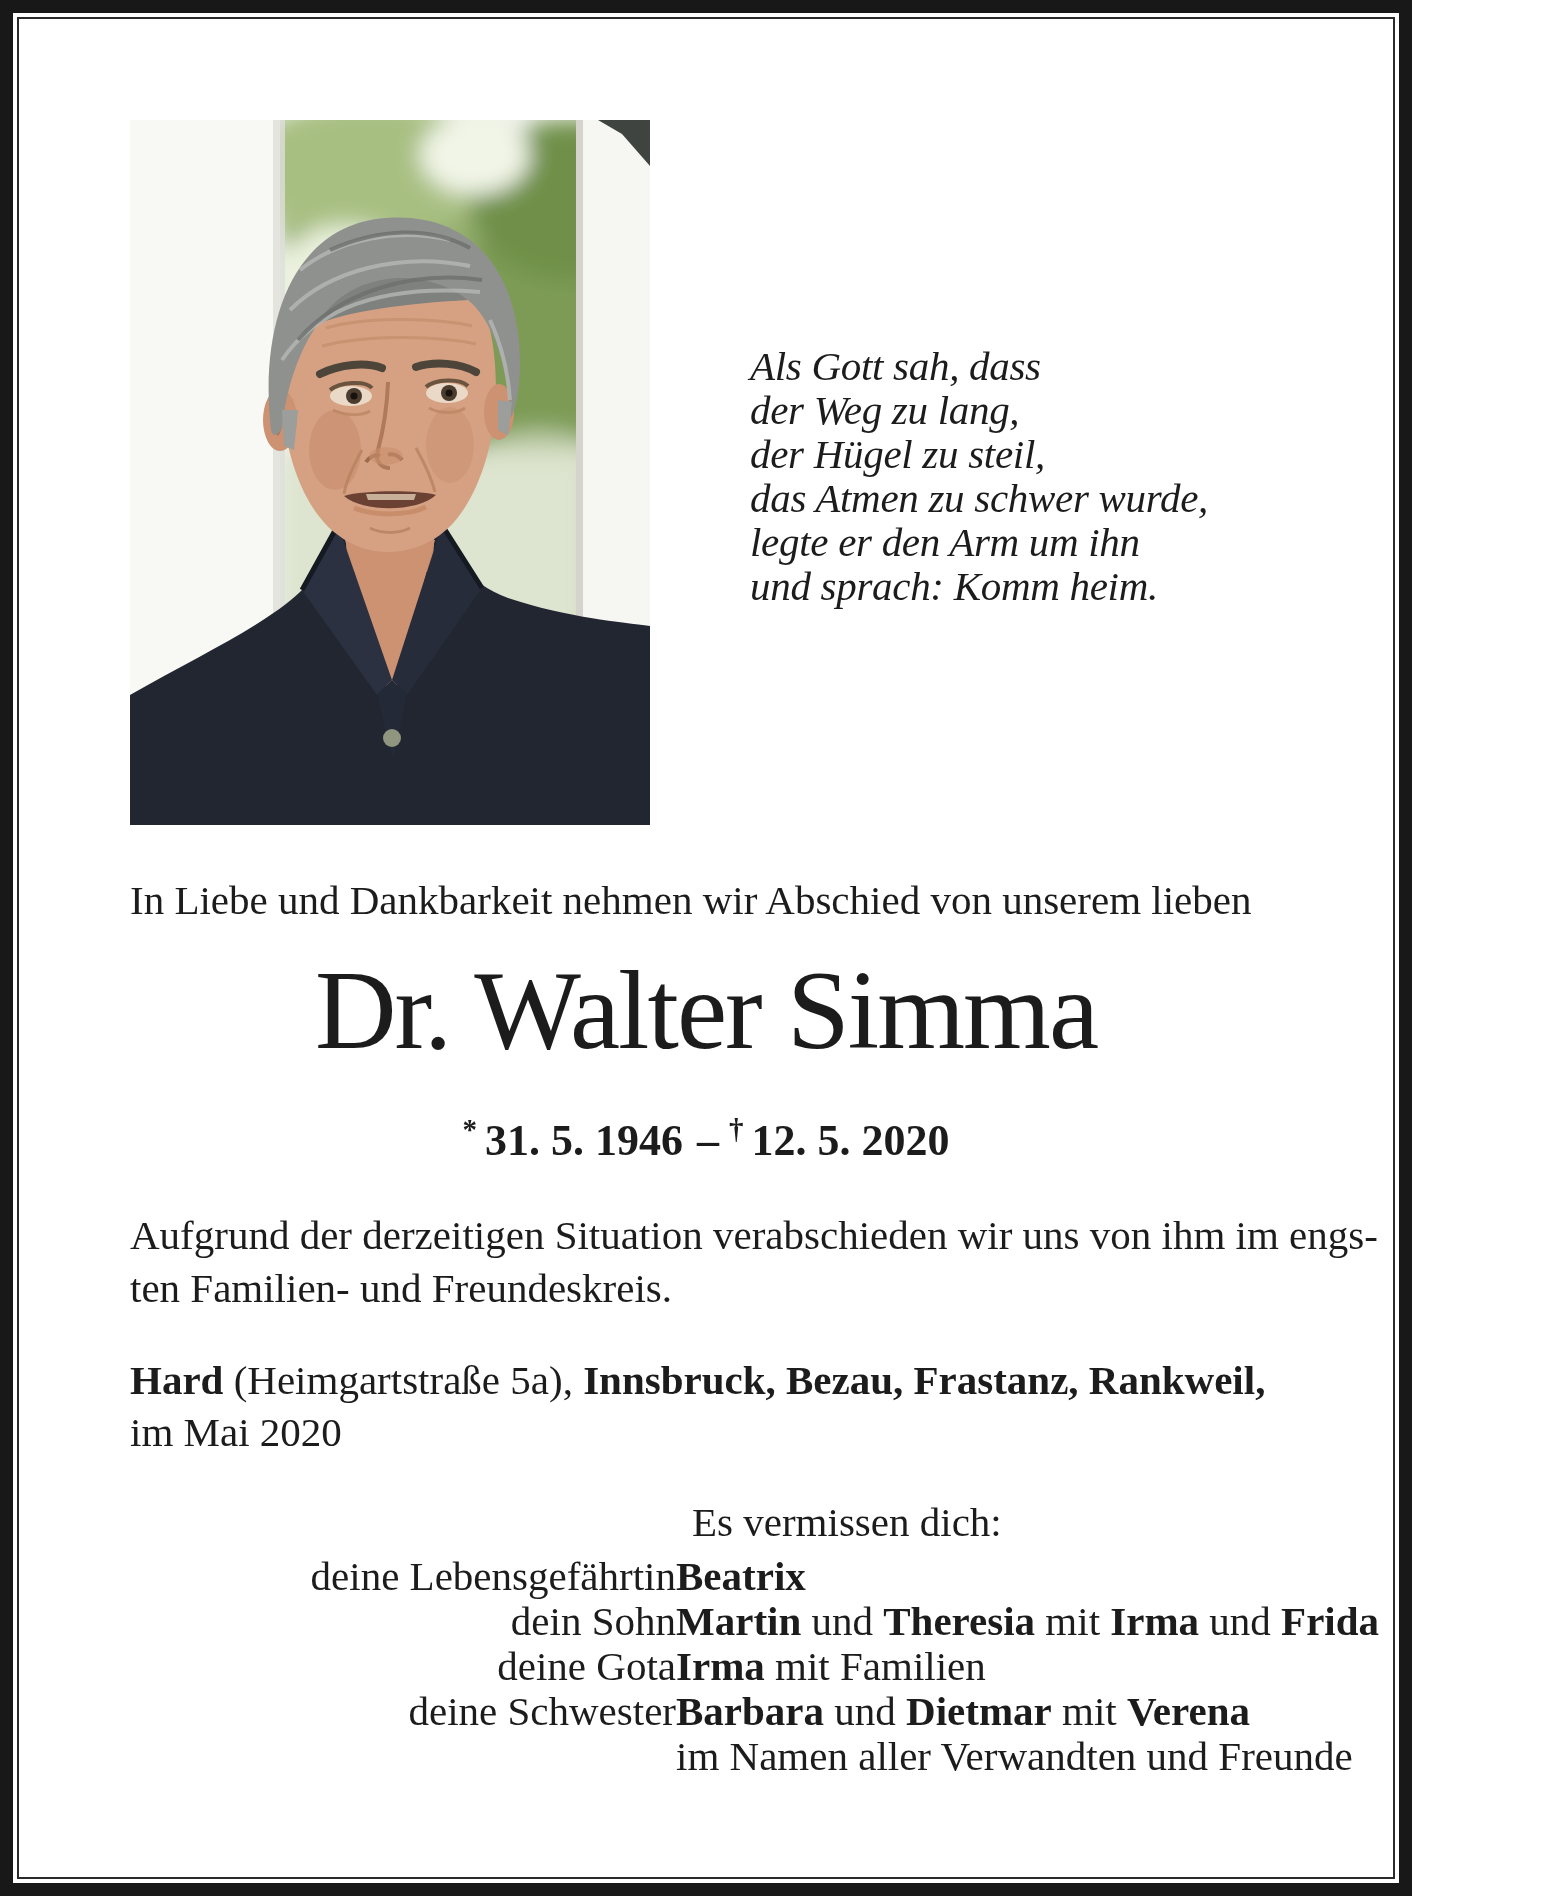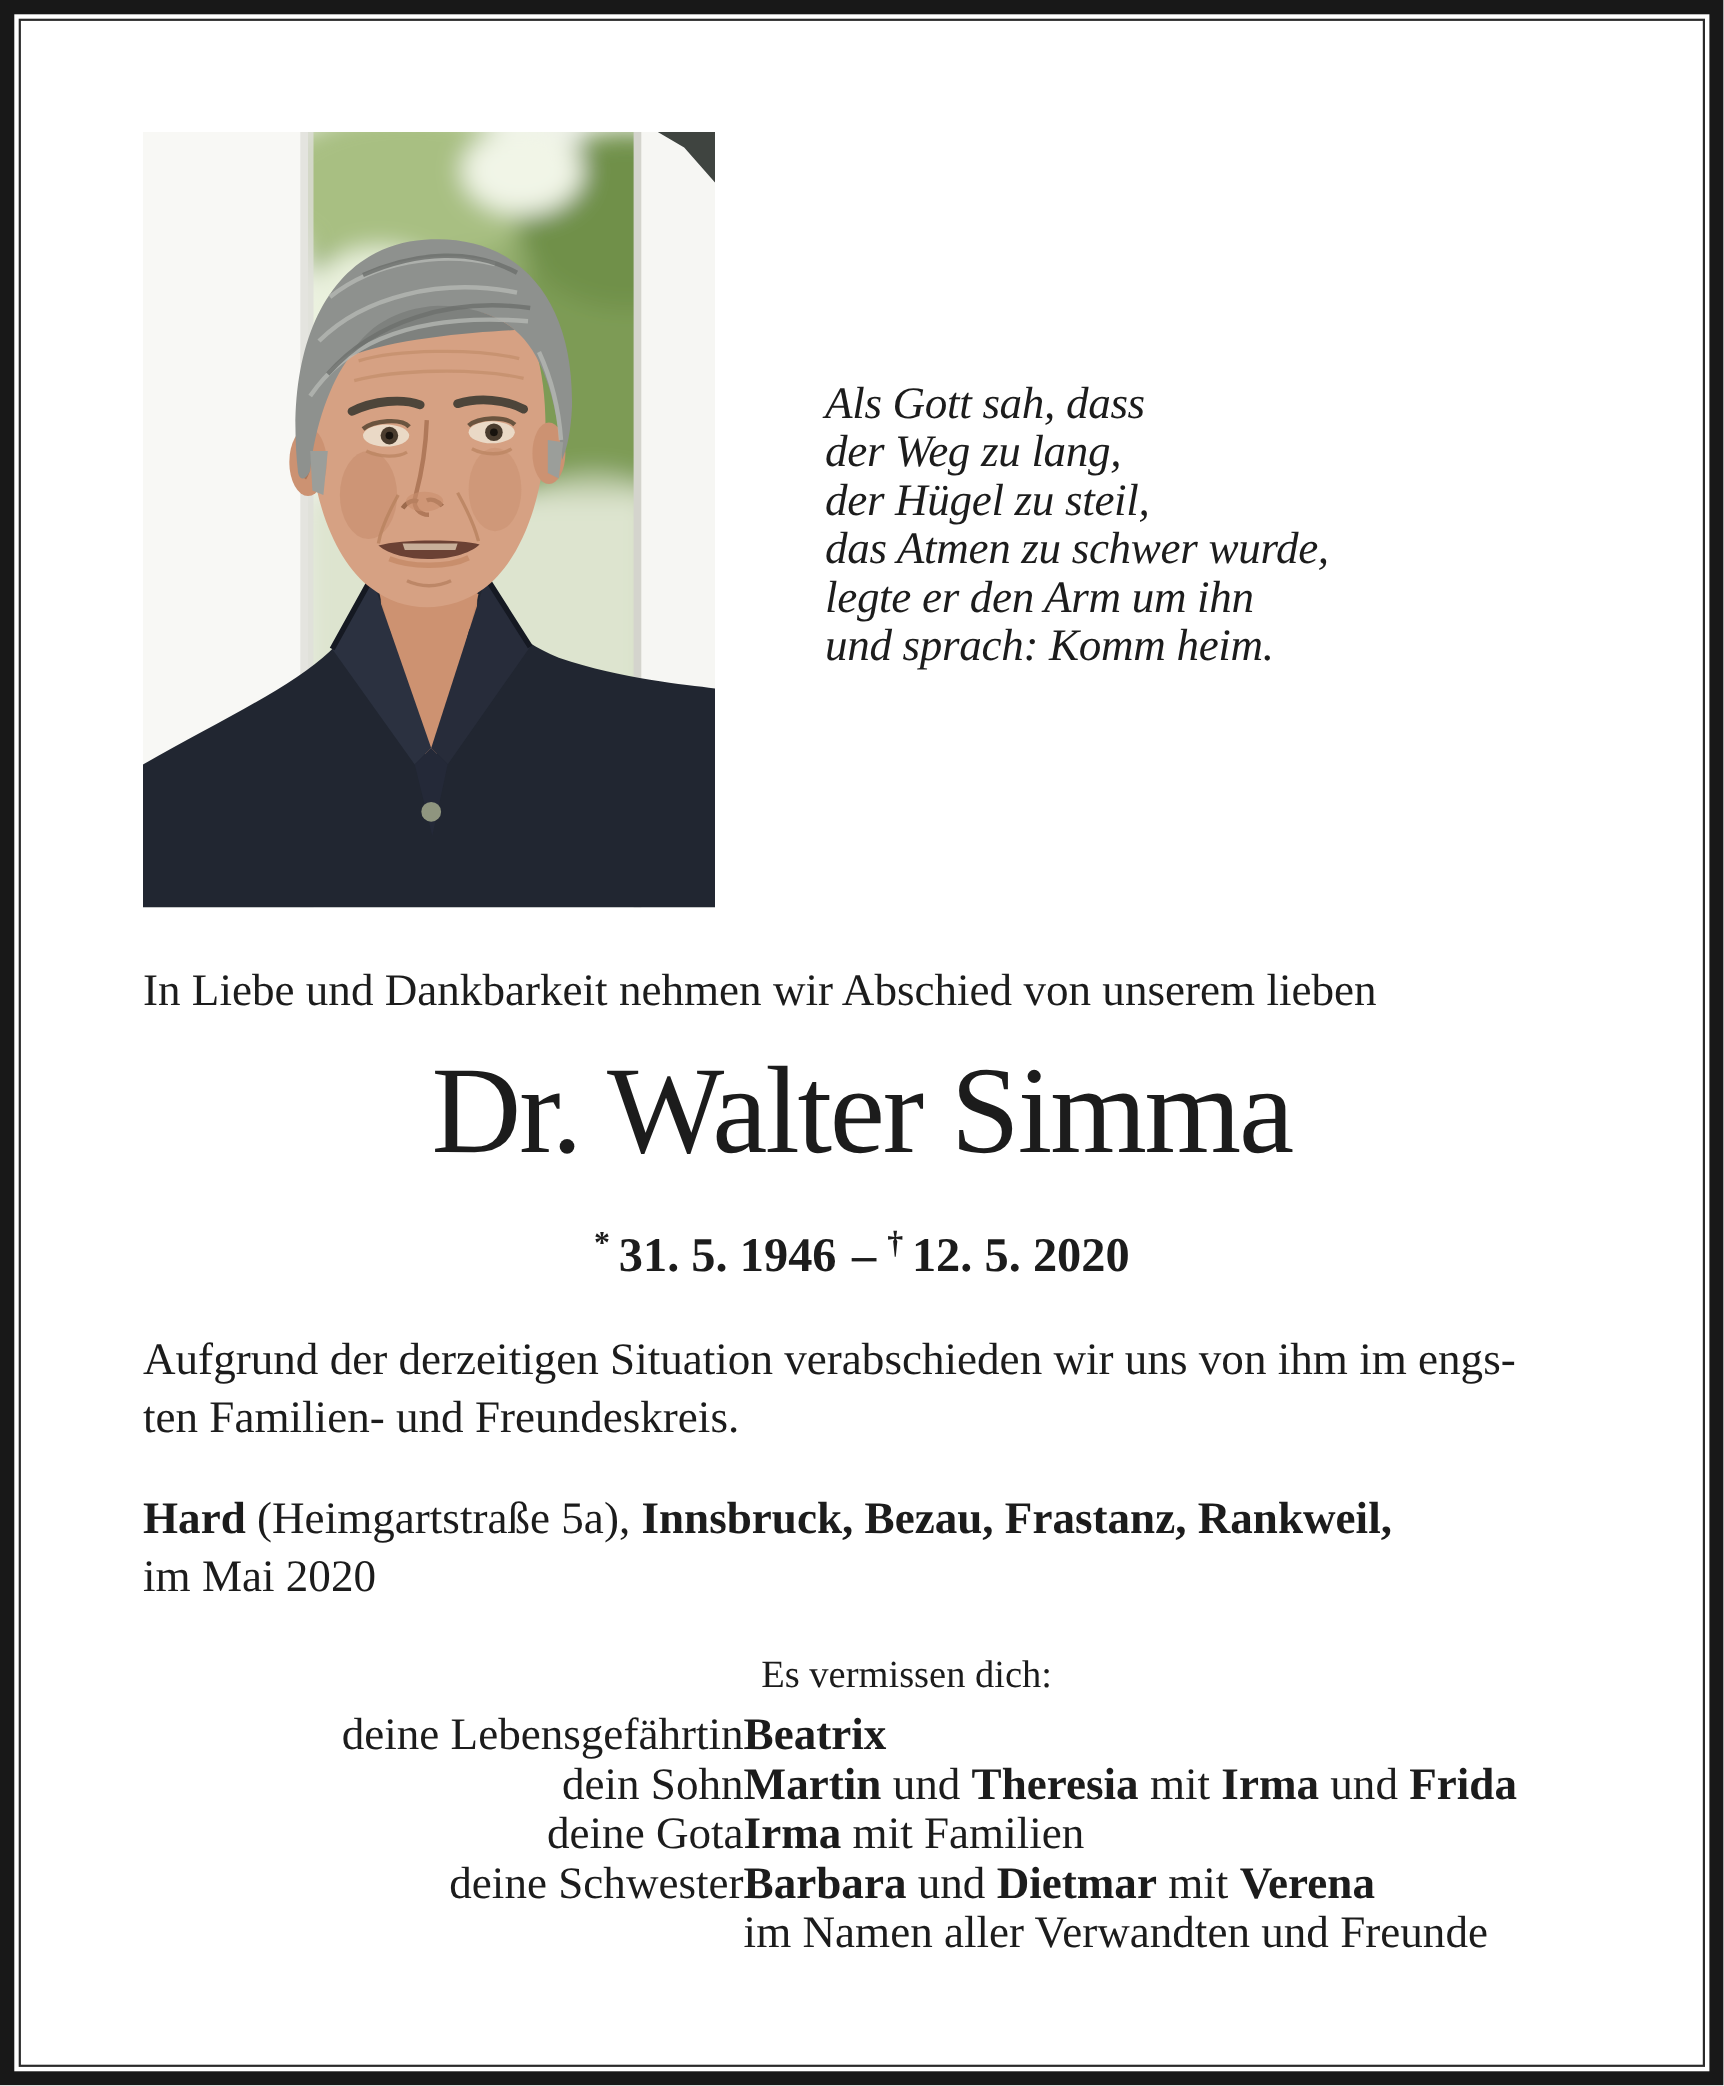--- a/index.html
+++ b/index.html
@@ -1,17 +1,17 @@
 <!DOCTYPE html>
 <html><head>
 <meta charset="utf-8">
 <style>
   html,body { margin:0; padding:0; background:#ffffff; }
   .page {
-    position:relative; width:1567px; height:1896px; background:#ffffff;
+    position:relative; width:1412px; height:1896px; background:#ffffff;
     font-family:"Liberation Serif","DejaVu Serif",serif; color:#1c1c1c;
     overflow:hidden;
   }
   .frame-outer { position:absolute; inset:0; border:13px solid #181818; pointer-events:none; z-index:5; }
   .frame-inner { position:absolute; inset:17px; border:2px solid #2a2a2a; pointer-events:none; z-index:5; }
 
   .photo { position:absolute; left:130px; top:120px; width:520px; height:705px; display:block; }
 
   .poem {
     position:absolute; left:750px; top:344px;
@@ -29,21 +29,21 @@
     position:absolute; left:0; top:1118px; width:100%;
     text-align:center; font-weight:bold; font-size:44px; line-height:46px; white-space:nowrap;
   }
   .dates .sym { font-size:66%; position:relative; top:-0.55em; margin-right:8px; }
   .dates .sep { margin:0 10px 0 14px; }
 
   .announcement { position:absolute; left:130px; top:1209px; width:1345px; font-size:41px; line-height:53px; }
 
   .location { position:absolute; left:130px; top:1354px; width:1345px; font-size:41px; line-height:52px; }
 
-  .mourners-heading { position:absolute; left:692px; top:1500px; font-size:35px; line-height:45px; }
+  .mourners-heading { position:absolute; left:692px; top:1500px; font-size:41px; line-height:45px; }
 
   .mourners { position:absolute; left:130px; top:1554px; font-size:41px; }
   .mrow { display:grid; grid-template-columns:546px 1fr; line-height:45px; }
   .mrow .mlabel { text-align:right; }
   .mrow .mnames { white-space:nowrap; }
 
   .b { font-weight:bold; }
   .r { font-weight:normal; }
 </style>
 </head>

